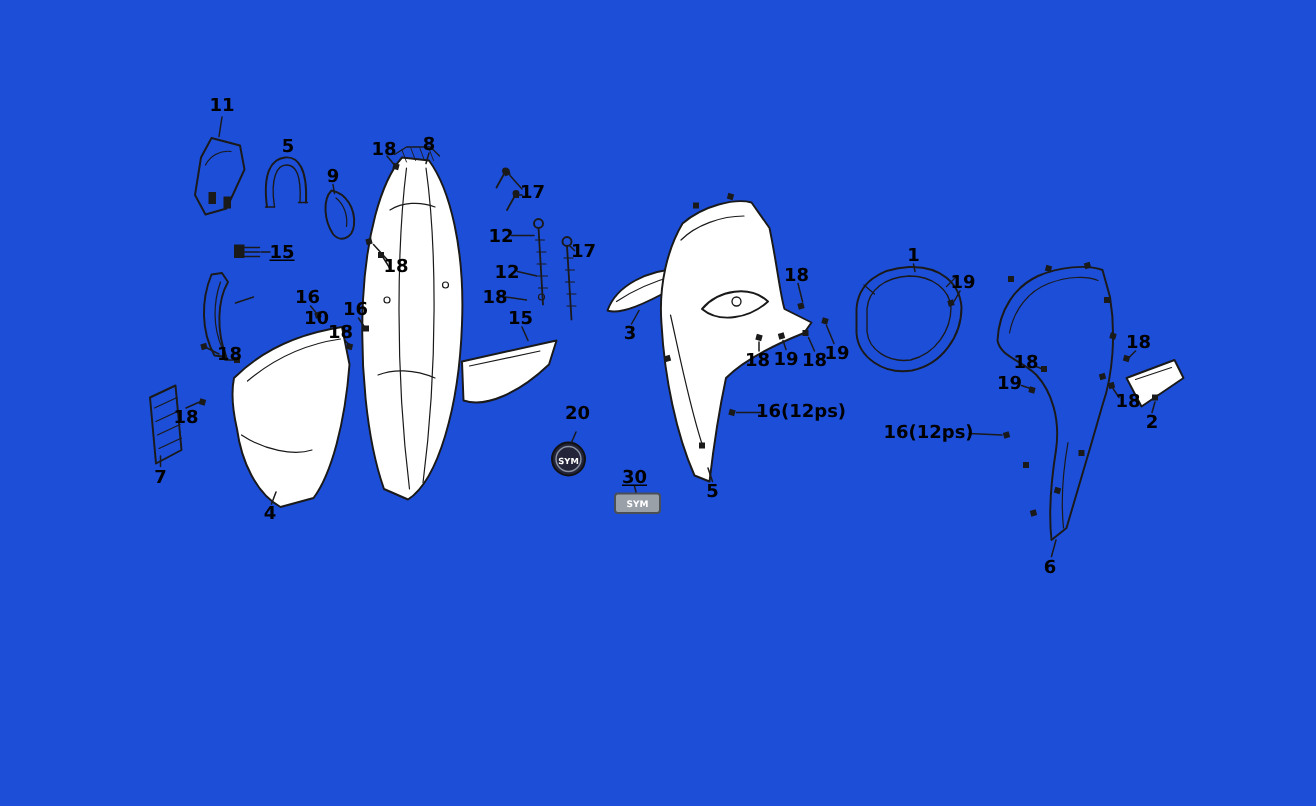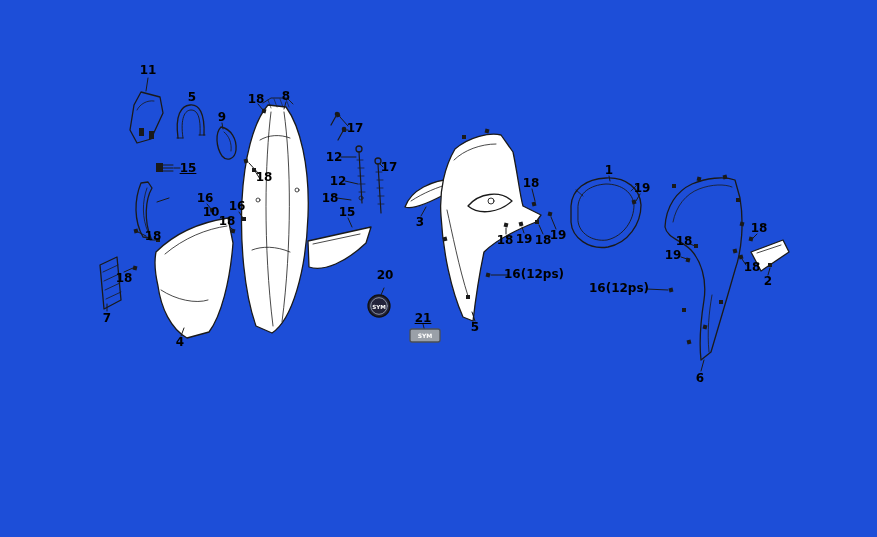--- a/index.html
+++ b/index.html
@@ -257,19 +257,19 @@
       <span class="callout" style="left: 558px; top: 235px;">19</span>
       <span class="callout" style="left: 684px; top: 241px;">18</span>
       <span class="callout" style="left: 673px; top: 255px;">19</span>
       <span class="callout" style="left: 759px; top: 228px;">18</span>
       <span class="callout" style="left: 752px; top: 267px;">18</span>
       <span class="callout" style="left: 768px; top: 281px;">2</span>
       <span class="callout" style="left: 124px; top: 278px;">18</span>
       <span class="callout" style="left: 107px; top: 318px;">7</span>
       <span class="callout" style="left: 180px; top: 342px;">4</span>
       <span class="callout" style="left: 385px; top: 275px;">20</span>
-      <span class="callout underline" style="left: 423px; top: 318px;">21</span>
+      <span class="callout underline" style="left: 423px; top: 318px;">30</span>
       <span class="callout" style="left: 475px; top: 327px;">5</span>
       <span class="callout" style="left: 534px; top: 274px;">16(12ps)</span>
       <span class="callout" style="left: 619px; top: 288px;">16(12ps)</span>
       <span class="callout" style="left: 700px; top: 378px;">6</span>
     </div>
 </div>
 
 </body></html>

